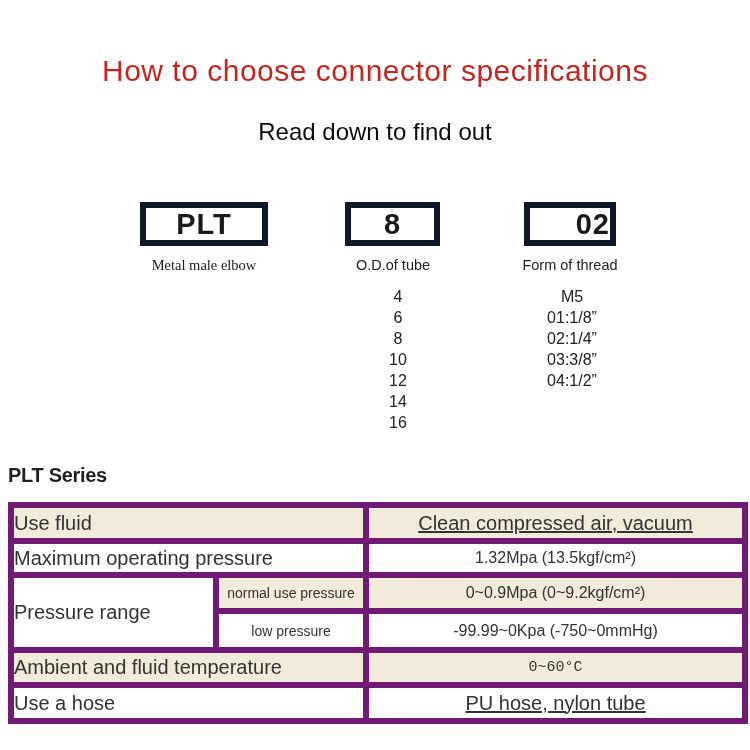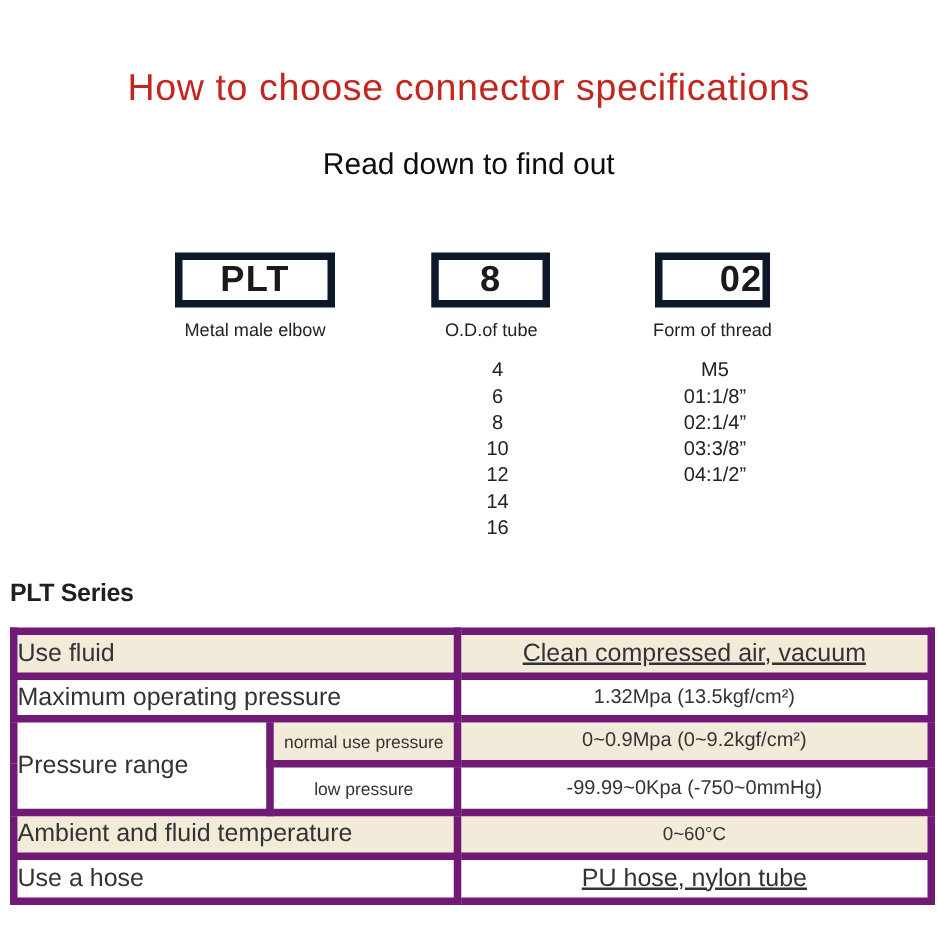--- a/index.html
+++ b/index.html
@@ -54,21 +54,21 @@
   .box-thread { left: 524px; width: 92px; justify-content: flex-end; }
 
   .boxlabel {
     position: absolute;
     top: 257px;
     width: 200px;
     text-align: center;
     font-size: 14.5px;
     color: #222222;
   }
-  .lab-series { left: 104px; }
+  .lab-series { left: 104px; font-family: Liberation Serif, serif; }
   .lab-od     { left: 293px; }
   .lab-thread { left: 470px; }
 
   
   .optlist {
     position: absolute;
     top: 286px;
     transform: translateX(-50%);
     text-align: center;
     font-size: 16px;
@@ -114,21 +114,21 @@
     text-align: left;
   }
   td.sub {
     font-size: 14px;
     text-align: center;
     color: #333333;
   }
   td.val { text-align: center; }
   td.big   { font-size: 20px; text-decoration: underline; }
   td.med   { font-size: 16px; }
-  td.small { font-size: 15px; }
+  td.small { font-size: 15px; font-family: Liberation Mono, monospace; }
 </style>
 </head>
 <body>
 
 <div class="canvas">
 
   <h1 class="title">How to choose connector specifications</h1>
   <div class="subtitle">Read down to find out</div>
 
   <div class="codebox box-series">

